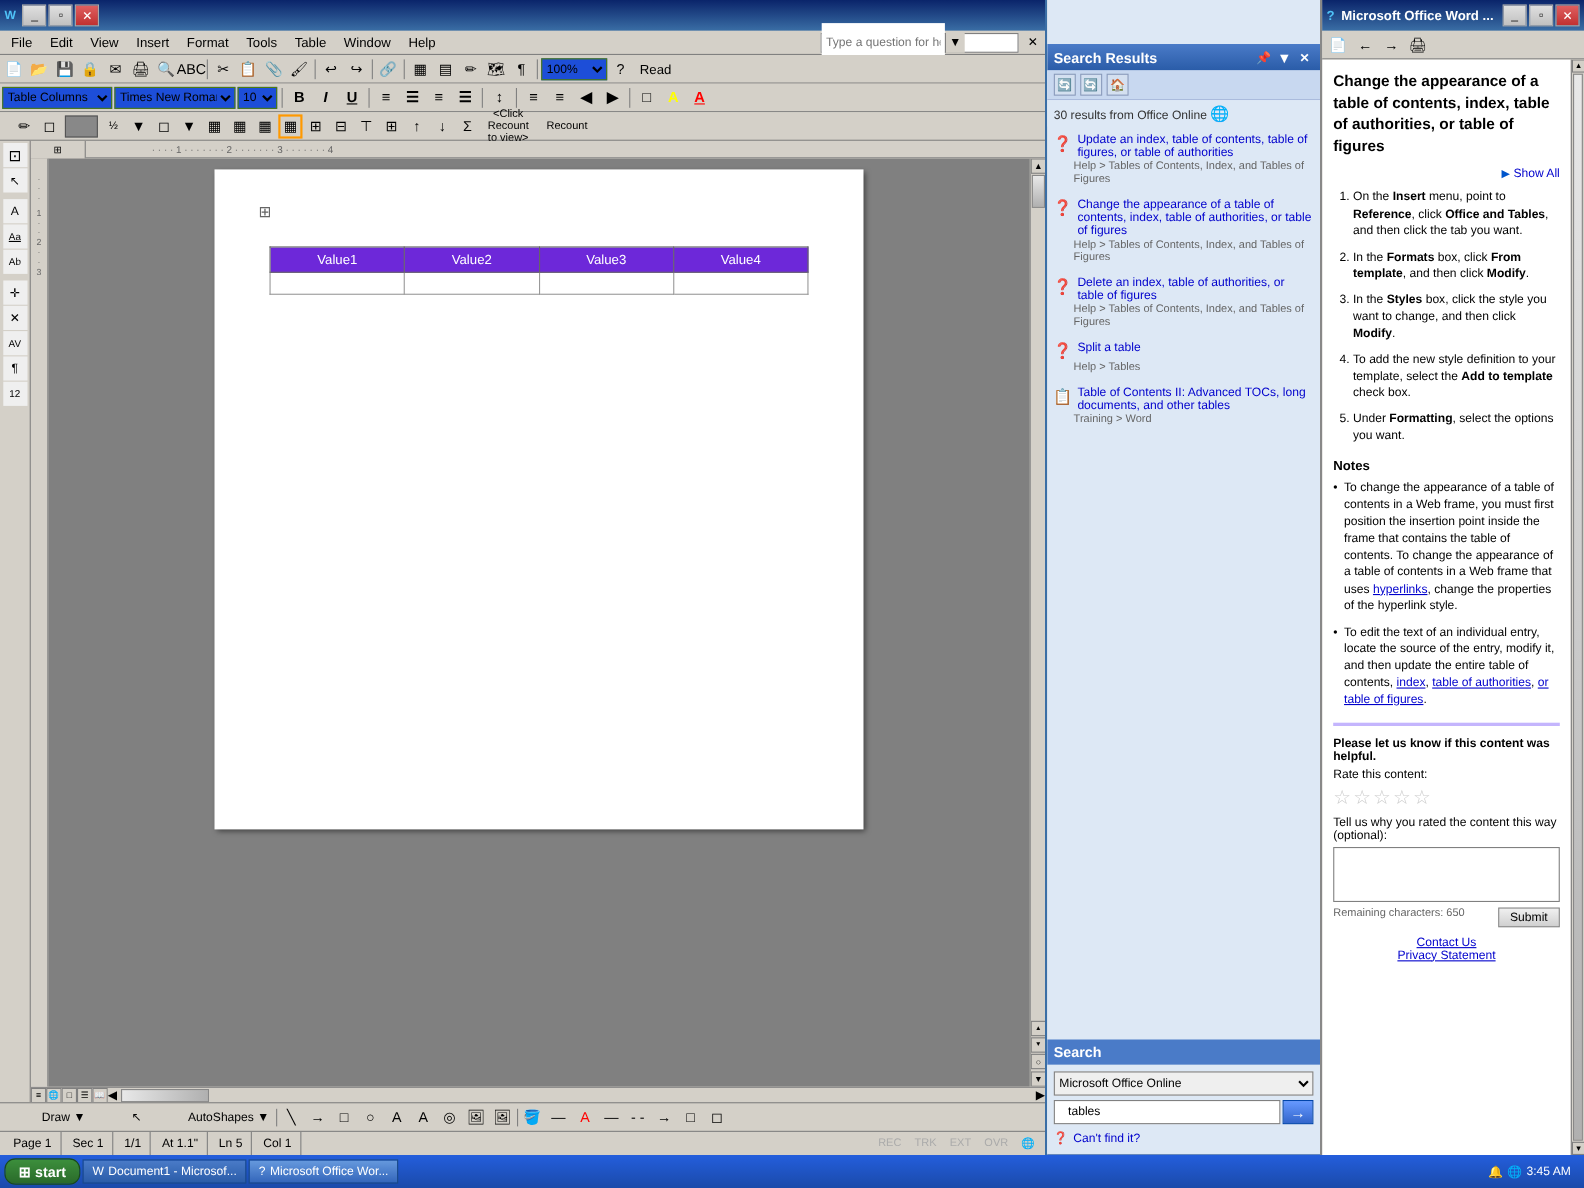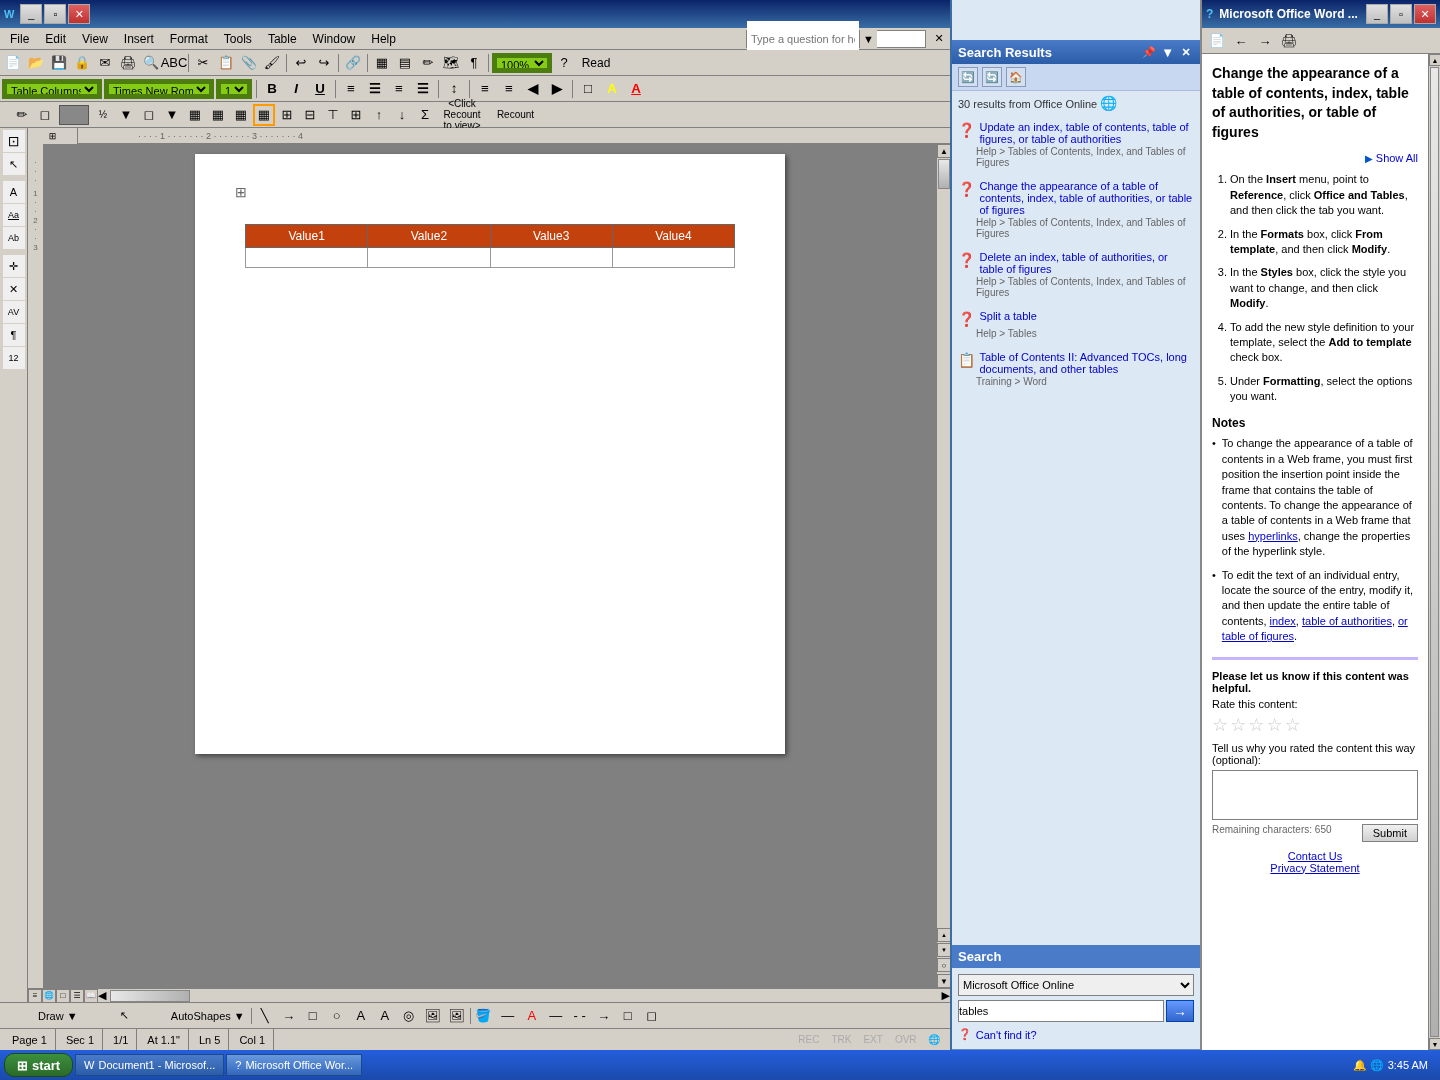--- a/index.html
+++ b/index.html
@@ -75,22 +75,22 @@
       display: flex;
       align-items: center;
       height: 26px;
       padding: 1px 2px;
       border-bottom: 1px solid #808080;
       gap: 2px;
     }
     .fmt-select {
       height: 20px;
       font-size: 11px;
-      border: 5px solid #4d7c0f;
-      background: #84cc16;
+      border: 1px solid #4d7c0f;
+      background: #1d4ed8;
       cursor: pointer;
     }
     .fmt-btn {
       width: 22px; height: 20px; border: 1px solid transparent; background: transparent;
       cursor: pointer; display: flex; align-items: center; justify-content: center; font-weight: bold;
     }
     .fmt-separator { width: 1px; height: 18px; background: #808080; margin: 0 2px; }
 
     
     .extra-toolbar {
@@ -153,21 +153,21 @@
       position: relative;
     }
 
     
     .doc-table {
       border-collapse: collapse;
       width: 100%;
       margin-top: 20px;
     }
     .doc-table th {
-      background: #c2410c;
+      background: #6d28d9;
       color: white;
       border: 1px solid #666;
       padding: 4px 8px;
       font-size: 12px;
       font-weight: normal;
     }
     .doc-table td {
       border: 1px solid #999;
       padding: 4px 8px;
       height: 20px;
@@ -275,21 +275,21 @@
     }
     .search-input-row {
       display: flex;
       gap: 2px;
     }
     .search-input {
       flex: 1;
       height: 22px;
       border: 1px solid #808080;
       font-size: 11px;
-      padding: 0 0;
+      padding: 0 12px;
     }
     .search-go-btn {
       width: 28px; height: 22px;
       background: linear-gradient(to bottom, #6699ff, #3366cc);
       border: 1px solid #0044aa;
       color: white; font-size: 14px; cursor: pointer;
       display: flex; align-items: center; justify-content: center;
     }
     .cant-find {
       color: #0000cc;

